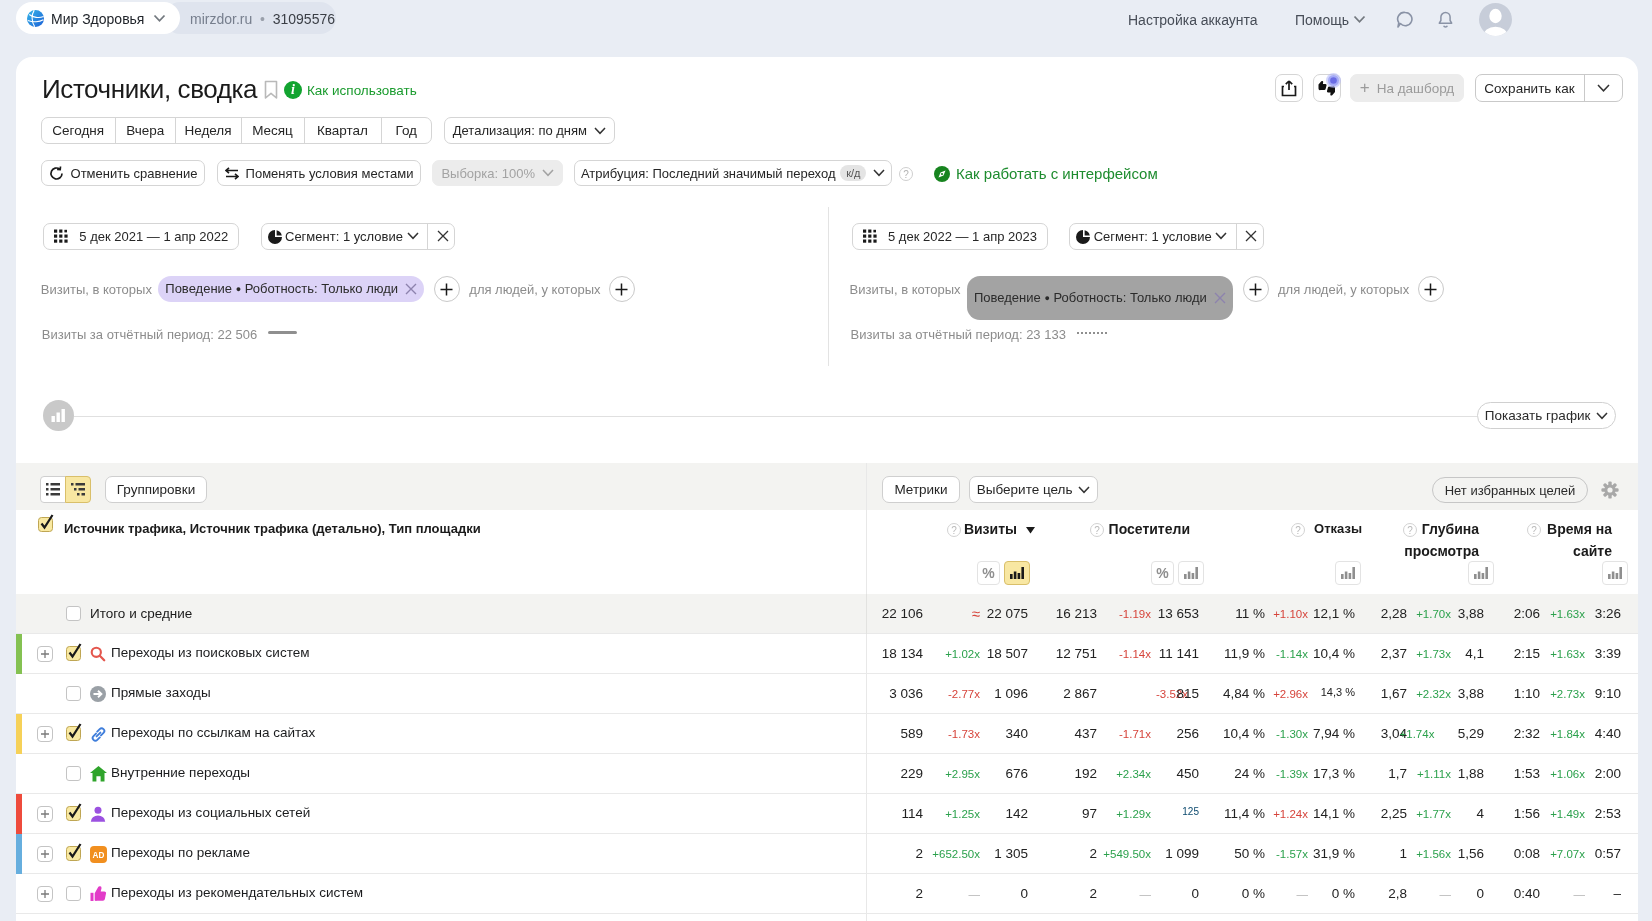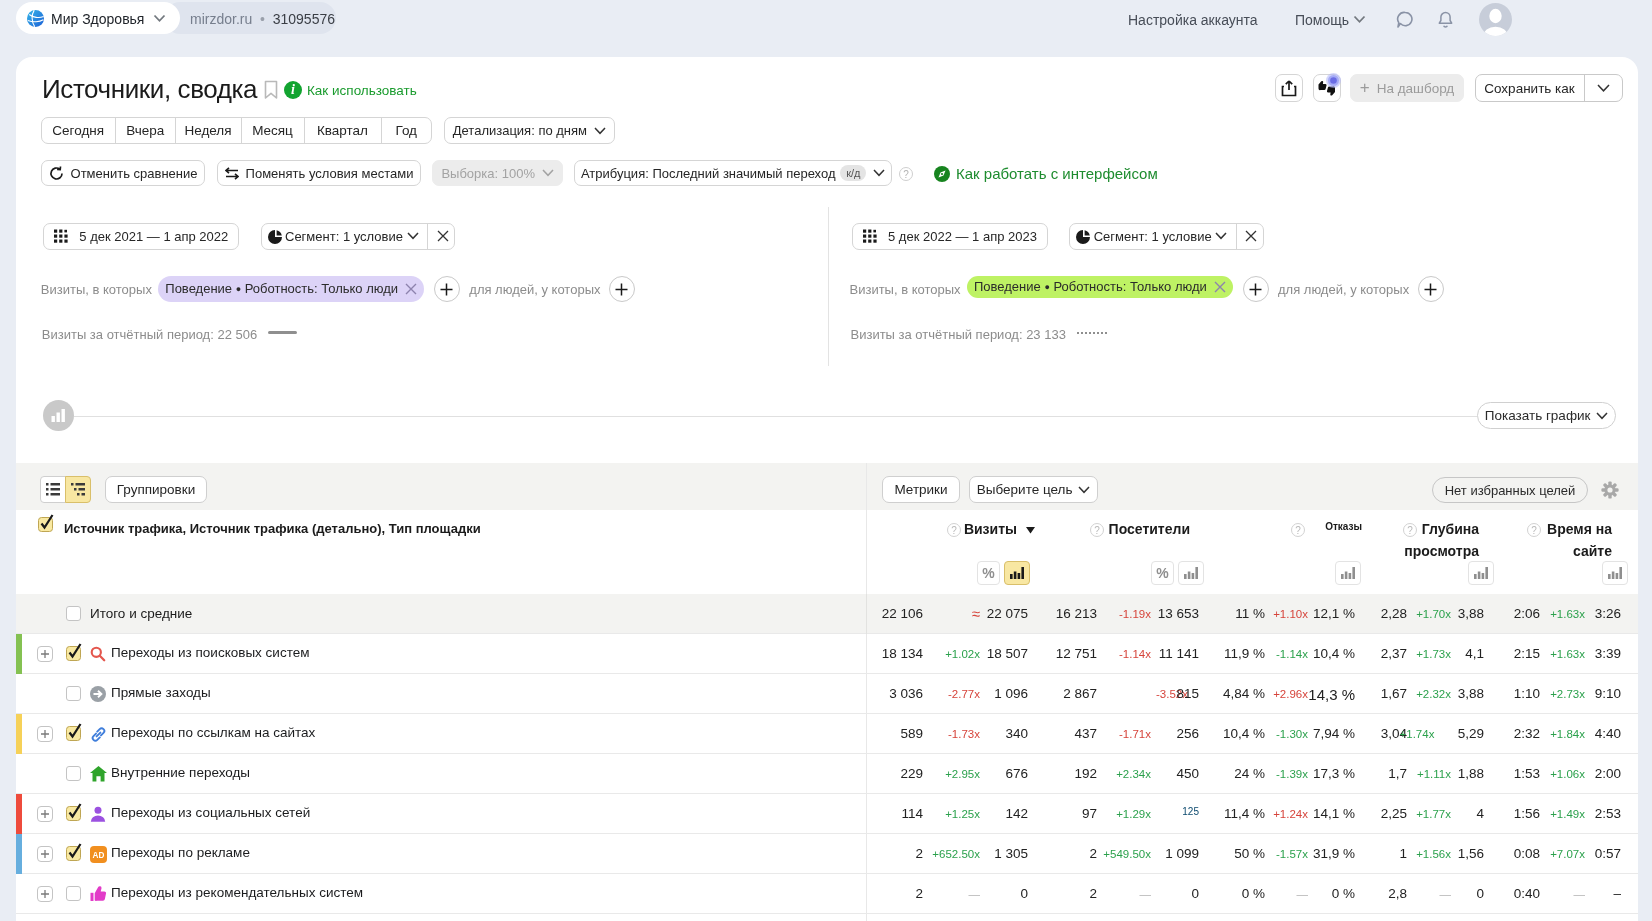--- a/index.html
+++ b/index.html
@@ -180,21 +180,21 @@
   </svg>
 <div class="abs" style="left:1093.7px;top:229px;font-size:13px;color:#262626;white-space:nowrap">Сегмент: 1 условие</div>
 <svg class="abs" style="left:1215.2px;top:232px" width="12" height="8" viewBox="0 0 12 8">
     <path d="M1 1 L6 6.3 L11 1" stroke="#333" stroke-width="1.5" fill="none"></path>
   </svg>
 <div class="abs" style="left:1236.0px;top:223.5px;width:1px;height:25px;background:#d5d5d5"></div>
 <svg class="abs" style="left:1245.2px;top:230px" width="12" height="12" viewBox="0 0 12 12">
     <path d="M1 1 L11 11 M11 1 L1 11" stroke="#333" stroke-width="1.3"></path>
   </svg>
 <div class="abs" style="left:849.5px;top:282px;font-size:13px;color:#8c8c8c">Визиты, в которых</div>
-<div class="abs" style="left:967px;top:275.5px;width:266px;height:22px;border-radius:13px;background:#bef264;font-size:13px;color:#2b2b2b;display:flex;align-items:center;justify-content:center;white-space:nowrap">Поведение&nbsp;<span style="font-size:9px">●</span>&nbsp;Роботность: Только люди&nbsp;&nbsp;<svg width="12" height="12" viewBox="0 0 12 12">
+<div class="abs" style="left:967px;top:275.5px;width:266px;height:44px;border-radius:13px;background:#a3a3a3;font-size:13px;color:#2b2b2b;display:flex;align-items:center;justify-content:center;white-space:nowrap">Поведение&nbsp;<span style="font-size:9px">●</span>&nbsp;Роботность: Только люди&nbsp;&nbsp;<svg width="12" height="12" viewBox="0 0 12 12">
       <path d="M1 1 L11 11 M11 1 L1 11" stroke="#8d83ad" stroke-width="1.4"></path>
     </svg></div>
 <div class="abs" style="left:1242.5px;top:276px;width:26px;height:26px;border:1px solid #c9c9c9;border-radius:50%;background:#fff"></div>
 <svg class="abs" style="left:1249px;top:282.5px" width="13" height="13" viewBox="0 0 13 13">
     <path d="M6.5 0.5 V12.5 M0.5 6.5 H12.5" stroke="#1a1a1a" stroke-width="1.5"></path>
   </svg>
 <div class="abs" style="left:1278px;top:282px;font-size:13px;color:#8c8c8c">для людей, у которых</div>
 <div class="abs" style="left:1417.5px;top:276px;width:26px;height:26px;border:1px solid #c9c9c9;border-radius:50%;background:#fff"></div>
 <svg class="abs" style="left:1424px;top:282.5px" width="13" height="13" viewBox="0 0 13 13">
     <path d="M6.5 0.5 V12.5 M0.5 6.5 H12.5" stroke="#1a1a1a" stroke-width="1.5"></path>
@@ -261,21 +261,21 @@
 <svg class="abs" style="left:38px;top:517px;overflow:visible" width="15" height="15" viewBox="0 0 15 15">
 <rect x="0.5" y="0.5" width="14" height="14" rx="3" fill="#f9e9a2" stroke="#bfa653"></rect>
 <path d="M3.5 6.5 L6.5 10.5 L14.5 -2" stroke="#1a1a1a" stroke-width="2.2" fill="none"></path>
   </svg>
 <div class="abs" style="left:64px;top:521px;font-size:13px;font-weight:bold;color:#1b1b1b">Источник трафика, Источник трафика (детально), Тип площадки</div>
 <div class="abs" style="left:717px;top:521px;width:300px;text-align:right;font-size:14px;font-weight:bold;color:#1b1b1b">Визиты</div>
 <svg class="abs" style="left:1026px;top:527px" width="9" height="7" viewBox="0 0 9 7">
     <path d="M0 0 H9 L4.5 6.5 z" fill="#1b1b1b"></path>
   </svg>
 <div class="abs" style="left:890px;top:521px;width:300px;text-align:right;font-size:14px;font-weight:bold;color:#1b1b1b">Посетители</div>
-<div class="abs" style="left:1062px;top:521px;width:300px;text-align:right;font-size:10px;font-weight:bold;color:#1b1b1b">Отказы</div>
+<div class="abs" style="left:1062px;top:521px;width:300px;text-align:right;font-size:13px;font-weight:bold;color:#1b1b1b">Отказы</div>
 <div class="abs" style="left:1179px;top:521px;width:300px;text-align:right;font-size:14px;font-weight:bold;color:#1b1b1b">Глубина</div>
 <div class="abs" style="left:1179px;top:543px;width:300px;text-align:right;font-size:14px;font-weight:bold;color:#1b1b1b">просмотра</div>
 <div class="abs" style="left:1312px;top:521px;width:300px;text-align:right;font-size:14px;font-weight:bold;color:#1b1b1b">Время на</div>
 <div class="abs" style="left:1312px;top:543px;width:300px;text-align:right;font-size:14px;font-weight:bold;color:#1b1b1b">сайте</div>
 <div class="abs" style="left:947px;top:523px;width:14px;height:14px;border:1px solid #d2d2d2;border-radius:50%;color:#b9b9b9;font-size:10px;text-align:center;line-height:13px">?</div>
 <div class="abs" style="left:1090px;top:523px;width:14px;height:14px;border:1px solid #d2d2d2;border-radius:50%;color:#b9b9b9;font-size:10px;text-align:center;line-height:13px">?</div>
 <div class="abs" style="left:1291px;top:523px;width:14px;height:14px;border:1px solid #d2d2d2;border-radius:50%;color:#b9b9b9;font-size:10px;text-align:center;line-height:13px">?</div>
 <div class="abs" style="left:1403px;top:523px;width:14px;height:14px;border:1px solid #d2d2d2;border-radius:50%;color:#b9b9b9;font-size:10px;text-align:center;line-height:13px">?</div>
 <div class="abs" style="left:1527px;top:523px;width:14px;height:14px;border:1px solid #d2d2d2;border-radius:50%;color:#b9b9b9;font-size:10px;text-align:center;line-height:13px">?</div>
 <div class="abs" style="left:977px;top:561px;width:23px;height:24px;border:1px solid #e3e3e3;border-radius:4px;background:#fff;color:#8f8f8f;font-size:14px;font-weight:bold;text-align:center;line-height:23px">%</div>
@@ -386,21 +386,21 @@
   </div>
 <div class="abs" style="left:111px;top:685px;font-size:13.5px;color:#1b1c1e">Прямые заходы</div>
 <div class="abs" style="left:763px;top:686px;width:160px;text-align:right;font-size:13.5px;color:#222;white-space:nowrap">3 036</div>
 <div class="abs" style="left:820px;top:687.5px;width:160px;text-align:right;font-size:11.5px;color:#d6443b;white-space:nowrap">-2.77x</div>
 <div class="abs" style="left:868px;top:686px;width:160px;text-align:right;font-size:13.5px;color:#222;white-space:nowrap">1 096</div>
 <div class="abs" style="left:937px;top:686px;width:160px;text-align:right;font-size:13.5px;color:#222;white-space:nowrap">2 867</div>
 <div class="abs" style="left:1028px;top:687.5px;width:160px;text-align:right;font-size:11.5px;color:#d6443b;white-space:nowrap">-3.52x</div>
 <div class="abs" style="left:1039px;top:686px;width:160px;text-align:right;font-size:13.5px;color:#222;white-space:nowrap">815</div>
 <div class="abs" style="left:1105px;top:686px;width:160px;text-align:right;font-size:13.5px;color:#222;white-space:nowrap">4,84 %</div>
 <div class="abs" style="left:1148px;top:687.5px;width:160px;text-align:right;font-size:11.5px;color:#d6443b;white-space:nowrap">+2.96x</div>
-<div class="abs" style="left:1195px;top:686px;width:160px;text-align:right;font-size:15px;color:#222;white-space:nowrap">14,3 %</div>
+<div class="abs" style="left:1195px;top:686px;width:160px;text-align:right;font-size:11px;color:#222;white-space:nowrap">14,3 %</div>
 <div class="abs" style="left:1247px;top:686px;width:160px;text-align:right;font-size:13.5px;color:#222;white-space:nowrap">1,67</div>
 <div class="abs" style="left:1291px;top:687.5px;width:160px;text-align:right;font-size:11.5px;color:#2ba14c;white-space:nowrap">+2.32x</div>
 <div class="abs" style="left:1324px;top:686px;width:160px;text-align:right;font-size:13.5px;color:#222;white-space:nowrap">3,88</div>
 <div class="abs" style="left:1380px;top:686px;width:160px;text-align:right;font-size:13.5px;color:#222;white-space:nowrap">1:10</div>
 <div class="abs" style="left:1425px;top:687.5px;width:160px;text-align:right;font-size:11.5px;color:#2ba14c;white-space:nowrap">+2.73x</div>
 <div class="abs" style="left:1461px;top:686px;width:160px;text-align:right;font-size:13.5px;color:#222;white-space:nowrap">9:10</div>
 <div class="abs" style="left:16px;top:714px;width:1622px;height:40px;border-bottom:1px solid #e9e9e9"></div>
 <div class="abs" style="left:16px;top:714px;width:6px;height:40px;background:#f6d158"></div>
 <div class="abs" style="left:37px;top:726px;width:16px;height:16px;border:1px solid #c4c4c4;border-radius:4px;background:#fff"></div>
 <svg class="abs" style="left:41px;top:730px" width="8" height="8" viewBox="0 0 8 8">

